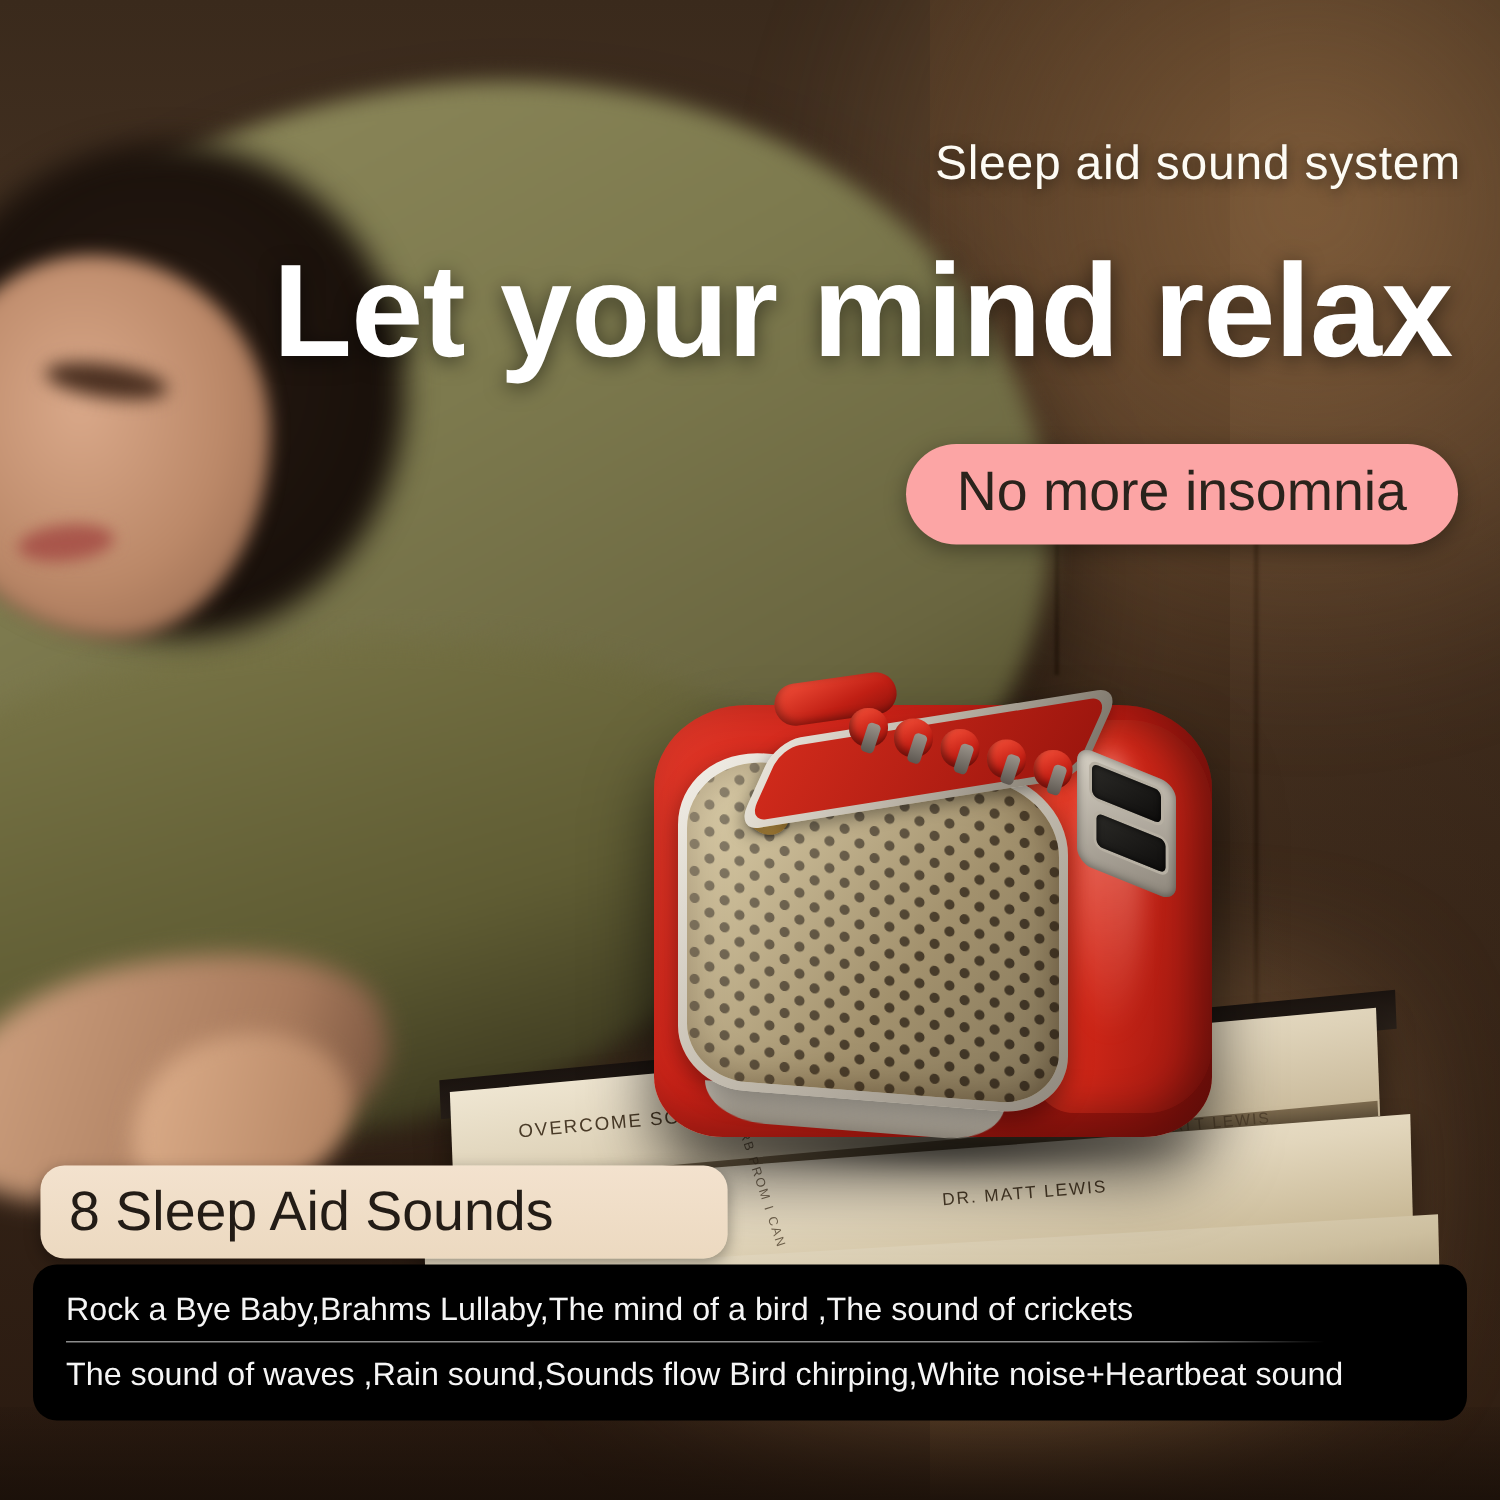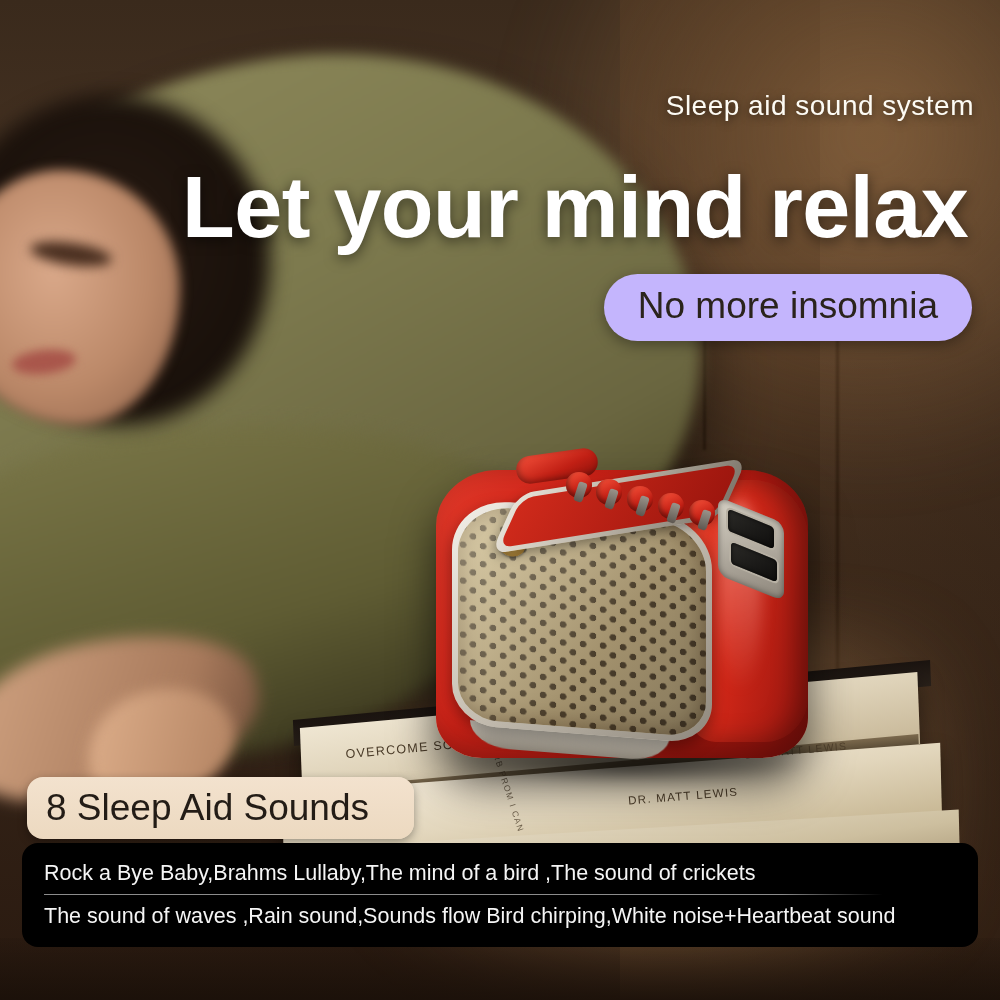--- a/index.html
+++ b/index.html
@@ -221,41 +221,41 @@
   }
   .spk-shadow{
     position:absolute; left:26px; top:292px; width:368px; height:40px;
     background:radial-gradient(ellipse at 50% 50%, rgba(0,0,0,.62), rgba(0,0,0,0) 70%);
     filter:blur(7px);
   }
 
   
   .subtitle{
     position:absolute; right:26px; top:90px;
-    color:#fdfbf4; font-size:28px; font-weight:400; letter-spacing:.5px;
+    color:#fdfbf4; font-size:32px; font-weight:400; letter-spacing:.5px;
     text-shadow:0 2px 9px rgba(0,0,0,.55);
     white-space:nowrap;
   }
   .headline{
     position:absolute; right:24px; top:163px;
     color:#ffffff; font-size:88px; font-weight:700; letter-spacing:-.5px;
     line-height:1; white-space:nowrap;
     text-shadow:0 3px 14px rgba(0,0,0,.55);
     transform:scaleX(.98);
   }
   .pill{
-    position:absolute; right:28px; top:274px;
-    background:#c4b5fd; color:#2a231c;
+    position:absolute; right:28px; top:296px;
+    background:#fca5a5; color:#2a231c;
     font-size:37px; padding:11px 34px 14px 34px; border-radius:34px;
     white-space:nowrap; box-shadow:0 4px 14px rgba(0,0,0,.35);
   }
 
   
   .sounds-header{
-    position:absolute; left:27px; top:777px; width:387px; height:62px;
+    position:absolute; left:27px; top:777px; width:458px; height:62px;
     background:linear-gradient(180deg,#f3e2ce,#ecd9c0);
     border-radius:16px;
     display:flex; align-items:center; padding-left:19px;
     box-shadow:0 3px 10px rgba(0,0,0,.35);
     z-index:3;
   }
   .sounds-header-text{
     color:#231c16; font-size:37px; font-weight:400; white-space:nowrap;
   }
   .sounds-panel{

